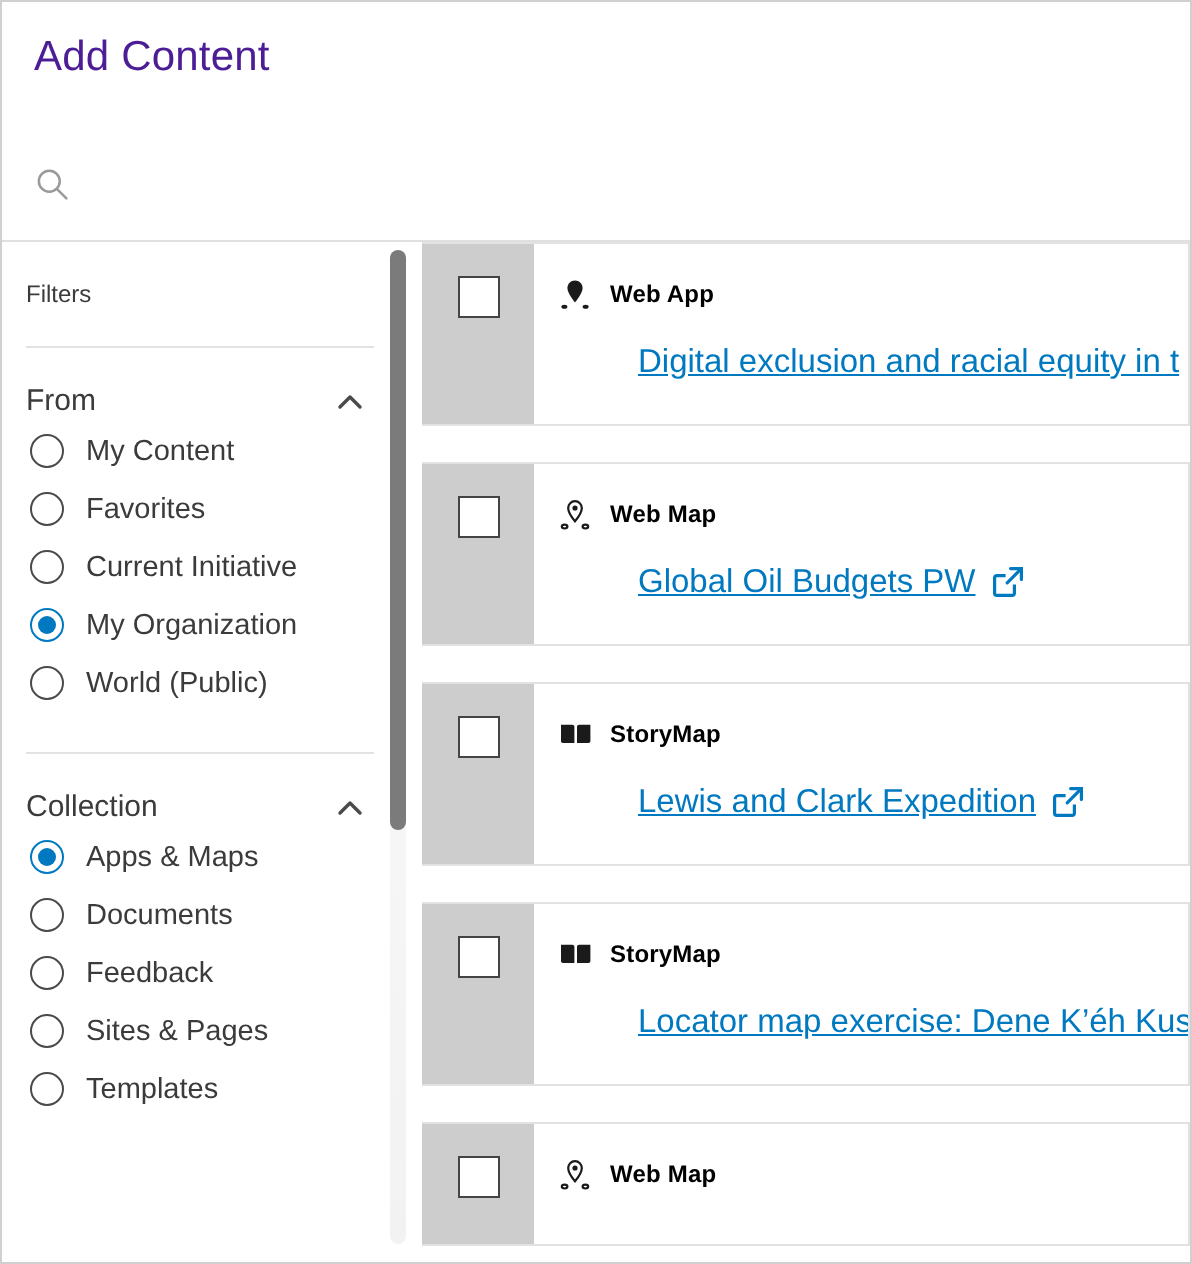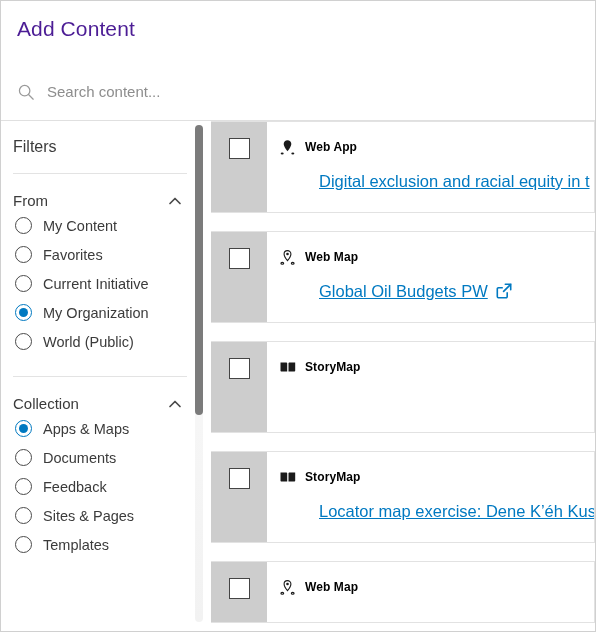--- a/index.html
+++ b/index.html
@@ -66,21 +66,21 @@
   
   .sidebar {
     width: 202px;
     flex: 0 0 202px;
     position: relative;
     padding: 0 16px 0 12px;
     overflow: hidden;
     background: #fff;
   }
   .filters-title {
-    font-size: 16px;
+    font-size: 12px;
     color: #3b3b3b;
     padding: 14px 0 0 0;
     line-height: 24px;
   }
   .divider {
     height: 1px;
     background: #e3e3e3;
     margin: 14px 0 0 0;
   }
   .facet { padding-top: 4px; }
@@ -238,21 +238,20 @@
     <div class="header-title">Add Content</div>
   </div>
 
   <div class="search-wrap">
     <span class="search-icon">
       <svg viewBox="0 0 20 20" width="18" height="18" fill="none" stroke="currentColor" stroke-width="1.4">
         <circle cx="8.5" cy="8.5" r="5.8"></circle>
         <line x1="12.8" y1="12.8" x2="18" y2="18" stroke-linecap="round"></line>
       </svg>
     </span>
-    <input class="search-input" type="text" placeholder="Search content..." style="">
   </div>
 
   <div class="body">
 
     <div class="sidebar">
       <div class="filters-title">Filters</div>
       <div class="divider"></div>
 
       <div class="facet">
         <div class="facet-head">
@@ -384,20 +383,30 @@
         </div>
         <div class="card-body">
           <div class="type-row">
             <span class="type-icon">
               <svg viewBox="0 0 17 17" width="17" height="17" fill="currentColor">
                 <path d="M1.5 3.4h5.6c.6 0 1.1.4 1.1 1v8.1H2.5c-.6 0-1-.4-1-1V3.4zm8 1c0-.6.5-1 1.1-1h5.6v8.1c0 .6-.4 1-1 1H9.5V4.4z"></path>
               </svg>
             </span>
             <span class="type-label">StoryMap</span>
           </div>
+          <div class="title-row">
+            <span class="item-title">Lewis and Clark Expedition</span>
+            <span class="ext-icon">
+              <svg viewBox="0 0 16 16" width="16" height="16" fill="none" stroke="currentColor" stroke-width="1.6">
+                <path d="M9.3 1.3h5.4v5.4" stroke-linecap="round"></path>
+                <line x1="14.4" y1="1.6" x2="7.6" y2="8.4" stroke-linecap="round"></line>
+                <path d="M11.2 9.2v4.4a1.1 1.1 0 0 1-1.1 1.1H2.4a1.1 1.1 0 0 1-1.1-1.1V5.9a1.1 1.1 0 0 1 1.1-1.1h4.4"></path>
+              </svg>
+            </span>
+          </div>
         </div>
       </div>
 
       <div class="card">
         <div class="thumb">
           <span class="checkbox"></span>
         </div>
         <div class="card-body">
           <div class="type-row">
             <span class="type-icon">

